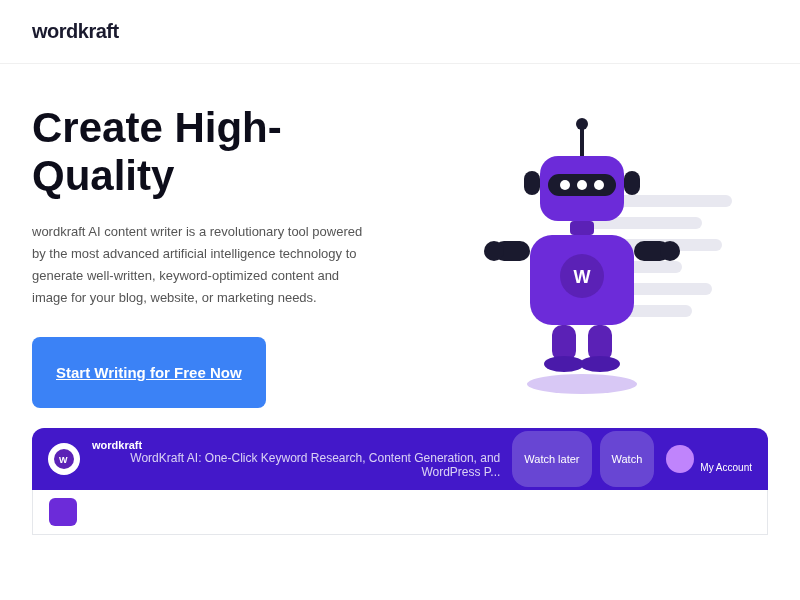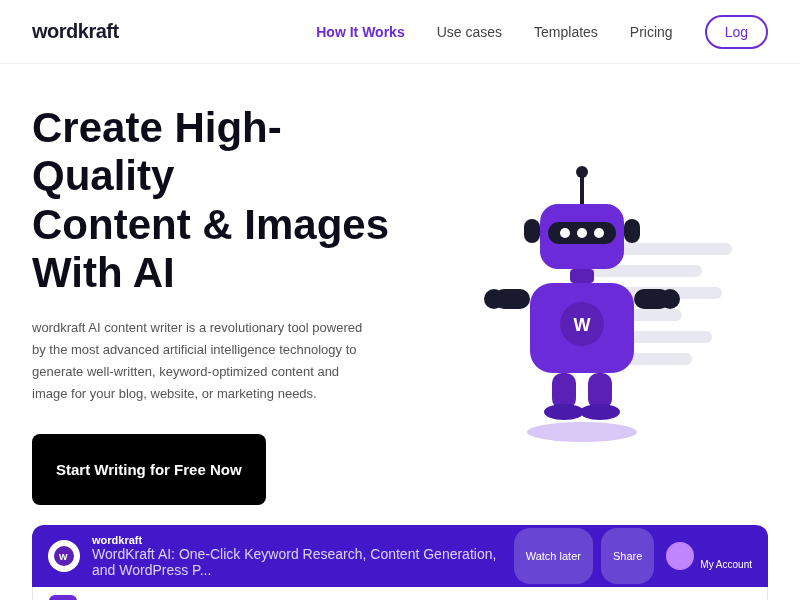--- a/index.html
+++ b/index.html
@@ -21,23 +21,23 @@
 
     
     .hero {
       display: flex; align-items: center; 
       padding: 40px 32px 20px 32px; position: relative; min-height: 360px;
     }
     .hero-left { max-width: 380px; z-index: 2; }
     .hero-title { font-size: 42px; font-weight: 800; color: #0d0d1a; line-height: 1.15; margin-bottom: 20px; }
     .hero-desc { font-size: 13px; color: #555; line-height: 1.7; margin-bottom: 28px; max-width: 340px; }
     .hero-cta {
-      background: #000000; color: #fff; border: none;
+      background: #3b82f6; color: #fff; border: none;
       padding: 27px 24px; border-radius: 8px; font-size: 15px;
-      font-weight: 600; cursor: pointer;
+      font-weight: 600; cursor: pointer; text-decoration: underline;
     }
 
     
     .hero-right { position: relative; width: 340px; height: 300px; flex-shrink: 0; }
 
     
     .bg-lines { position: absolute; right: 20px; top: 50%; transform: translateY(-50%); display: flex; flex-direction: column; gap: 10px; }
     .bg-line { height: 12px; background: #e8e8f0; border-radius: 6px; }
 
     
@@ -49,21 +49,21 @@
       padding: 10px 16px; display: flex; align-items: center; gap: 12px;
       height: 62px;
     }
     .video-avatar {
       width: 32px; height: 32px; border-radius: 50%; background: #fff;
       display: flex; align-items: center; justify-content: center; flex-shrink: 0;
     }
     .video-avatar-inner { width: 20px; height: 20px; background: #5b21b6; border-radius: 50%; display: flex; align-items: center; justify-content: center; }
     .video-title-block { flex: 1; }
     .video-title-top { font-size: 11px; font-weight: 700; color: #fff; }
-    .video-title-sub { font-size: 14px; color: rgba(255,255,255,0.8); }
+    .video-title-sub { font-size: 12px; color: rgba(255,255,255,0.8); text-align: right; }
     .video-buttons { display: flex; gap: 8px; }
     .video-btn {
       background: rgba(255,255,255,0.2); color: #fff; border: none;
       padding: 22px 12px; border-radius: 16px; font-size: 11px; cursor: pointer;
     }
     .video-user { display: flex; align-items: flex-end; gap: 6px; }
     .video-user-avatar { width: 28px; height: 28px; border-radius: 50%; background: #c084fc; }
     .video-user-text { font-size: 10px; color: #fff; }
 
     
@@ -72,34 +72,26 @@
       padding: 8px 16px; display: flex; align-items: center; gap: 8px;
       border-top: none;
     }
     .keyword-icon { width: 28px; height: 28px; background: #6c2bd9; border-radius: 6px; display: flex; align-items: center; justify-content: center; }
   </style>
 </head>
 <body>
 
 <nav>
   <div class="nav-logo">wordkraft</div>
-  <div class="nav-links">
-    <a class="nav-link active">How It Works</a>
-    <a class="nav-link">Use cases</a>
-    <a class="nav-link">Templates</a>
-    <a class="nav-link">Pricing</a>
-    <button class="nav-login">Log</button>
-  </div>
 </nav>
 
 <section class="hero">
   <div class="hero-left">
     <h1 class="hero-title">
       <span>Create High-Quality</span><br>
-      <span>Content &amp; Images With AI</span>
     </h1>
     <p class="hero-desc">wordkraft AI content writer is a revolutionary tool powered by the most advanced artificial intelligence technology to generate well-written, keyword-optimized content and image for your blog, website, or marketing needs.</p>
     <button class="hero-cta">Start Writing for Free Now</button>
   </div>
 
   <div class="hero-right">
 
     <div class="bg-lines">
       <div class="bg-line" style="width:160px;"></div>
       <div class="bg-line" style="width:130px;"></div>
@@ -157,21 +149,21 @@
         <text x="1" y="10" font-size="9" fill="white" font-weight="800">W</text>
       </svg>
     </div>
   </div>
   <div class="video-title-block">
     <div class="video-title-top">wordkraft</div>
     <div class="video-title-sub">WordKraft AI: One-Click Keyword Research, Content Generation, and WordPress P...</div>
   </div>
   <div class="video-buttons">
     <button class="video-btn">Watch later</button>
-    <button class="video-btn">Share</button>
+    <button class="video-btn">Watch</button>
   </div>
   <div class="video-user">
     <div class="video-user-avatar"></div>
     <div class="video-user-text">My Account</div>
   </div>
 </div>
 
 <div class="keyword-strip">
   <div class="keyword-icon">
     

